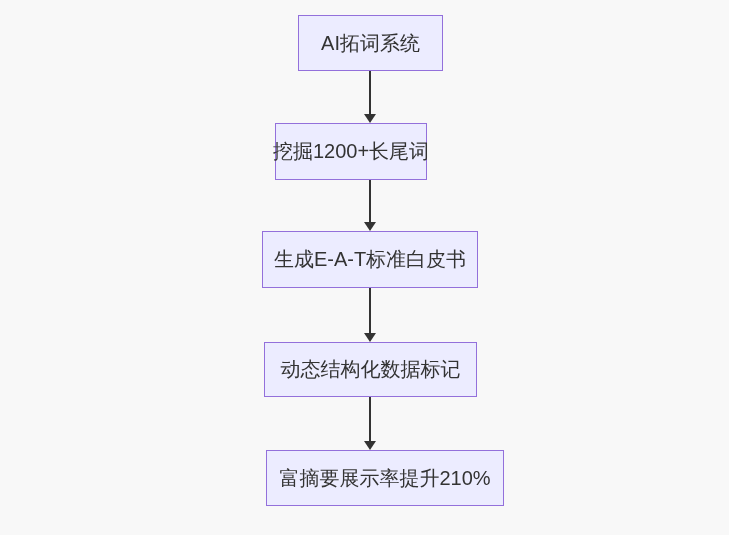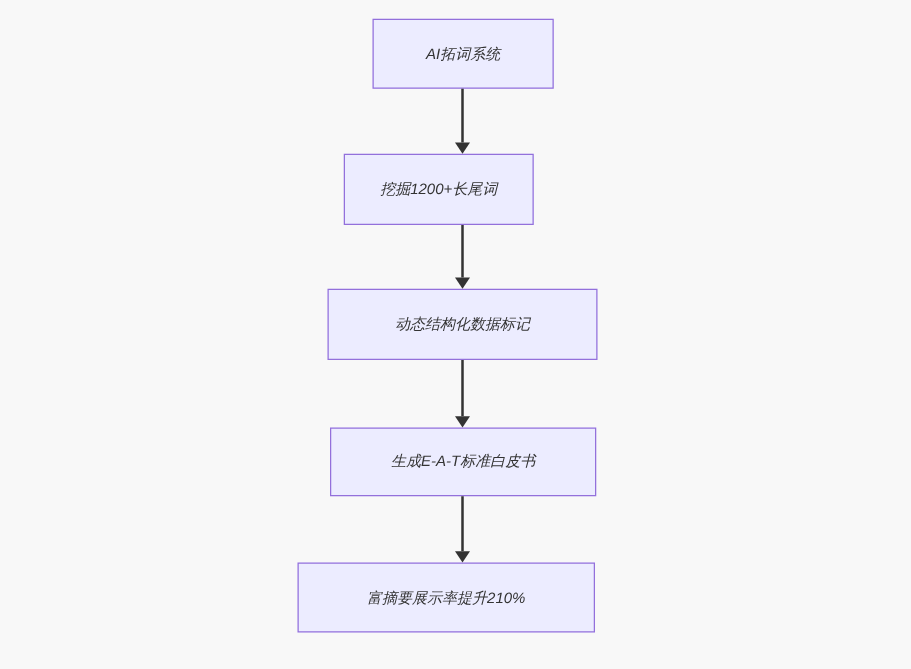--- a/index.html
+++ b/index.html
@@ -17,33 +17,32 @@
     position: relative;
     width: 729px;
     height: 535px;
   }
   .node {
     position: absolute;
     box-sizing: border-box;
     background: var(--node-fill, #ececff);
     border: 1px solid var(--node-border, #9370db);
     color: var(--text-color, #333333);
-    font-size: 12px;
+    font-size: 20px;
     display: flex;
     align-items: center;
     justify-content: center;
     text-align: center;
     white-space: nowrap;
-    font-style: italic;
   }
   .node:nth-of-type(1) { left: 298px; top: 15px;  width: 145px; height: 56px; }
   .node:nth-of-type(2) { left: 275px; top: 123px; width: 152px; height: 57px; }
   .node:nth-of-type(3) { left: 262px; top: 231px; width: 216px; height: 57px; }
   .node:nth-of-type(4) { left: 264px; top: 342px; width: 213px; height: 55px; }
-  .node:nth-of-type(5) { left: 238px; top: 450px; width: 238px; height: 56px; }
+  .node:nth-of-type(5) { left: 266px; top: 450px; width: 238px; height: 56px; }
 
   .arrow {
     position: absolute;
     left: 364px;
     width: 12px;
     display: flex;
     flex-direction: column;
     align-items: center;
   }
   .arrow .line {
@@ -70,25 +69,25 @@
 
   <div class="node">
     <span>AI拓词系统</span>
   </div>
 
   <div class="node">
     <span>挖掘1200+长尾词</span>
   </div>
 
   <div class="node">
-    <span>动态结构化数据标记</span>
+    <span>生成E-A-T标准白皮书</span>
   </div>
 
   <div class="node">
-    <span>生成E-A-T标准白皮书</span>
+    <span>动态结构化数据标记</span>
   </div>
 
   <div class="node">
     <span>富摘要展示率提升210%</span>
   </div>
 
   <div class="arrow">
     <div class="line"></div>
     <div class="head"></div>
   </div>

